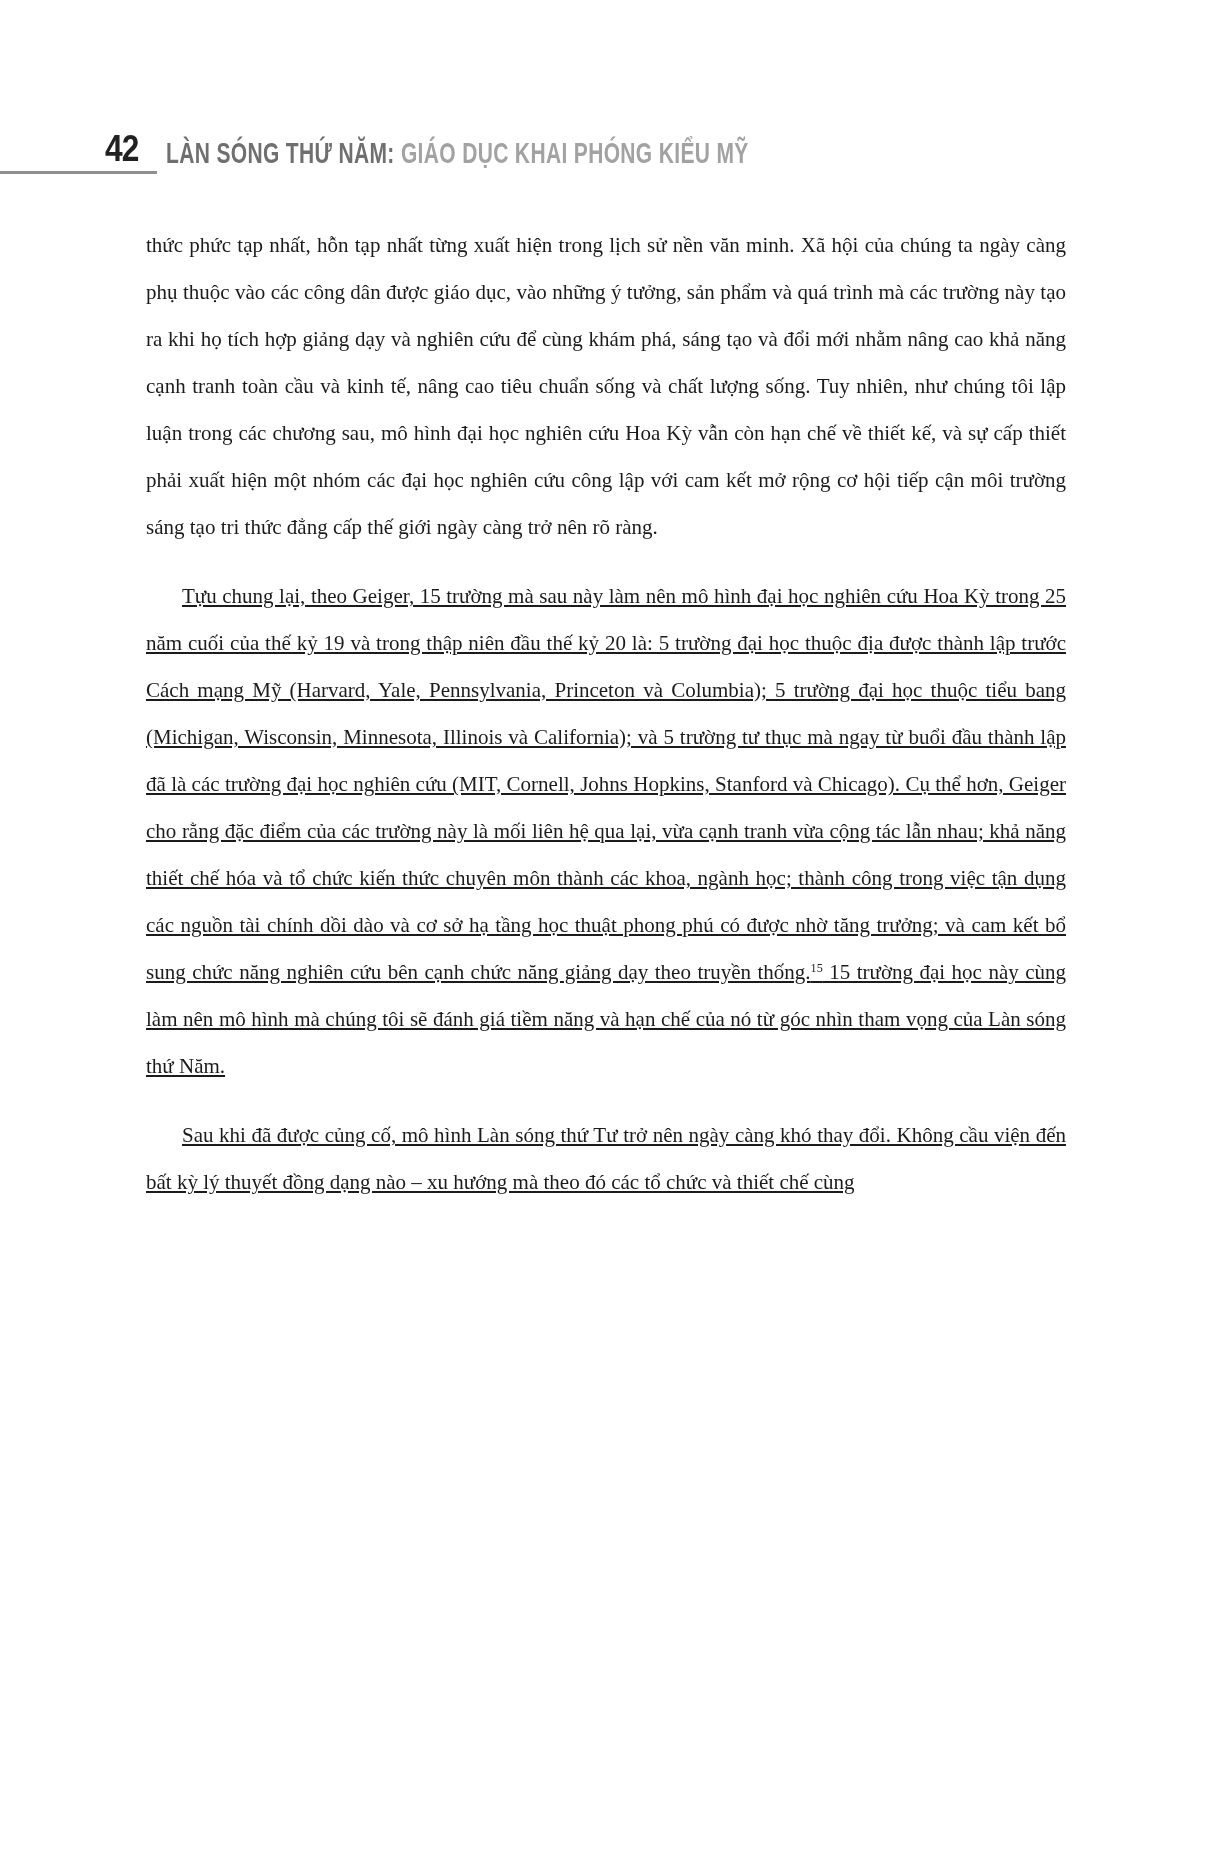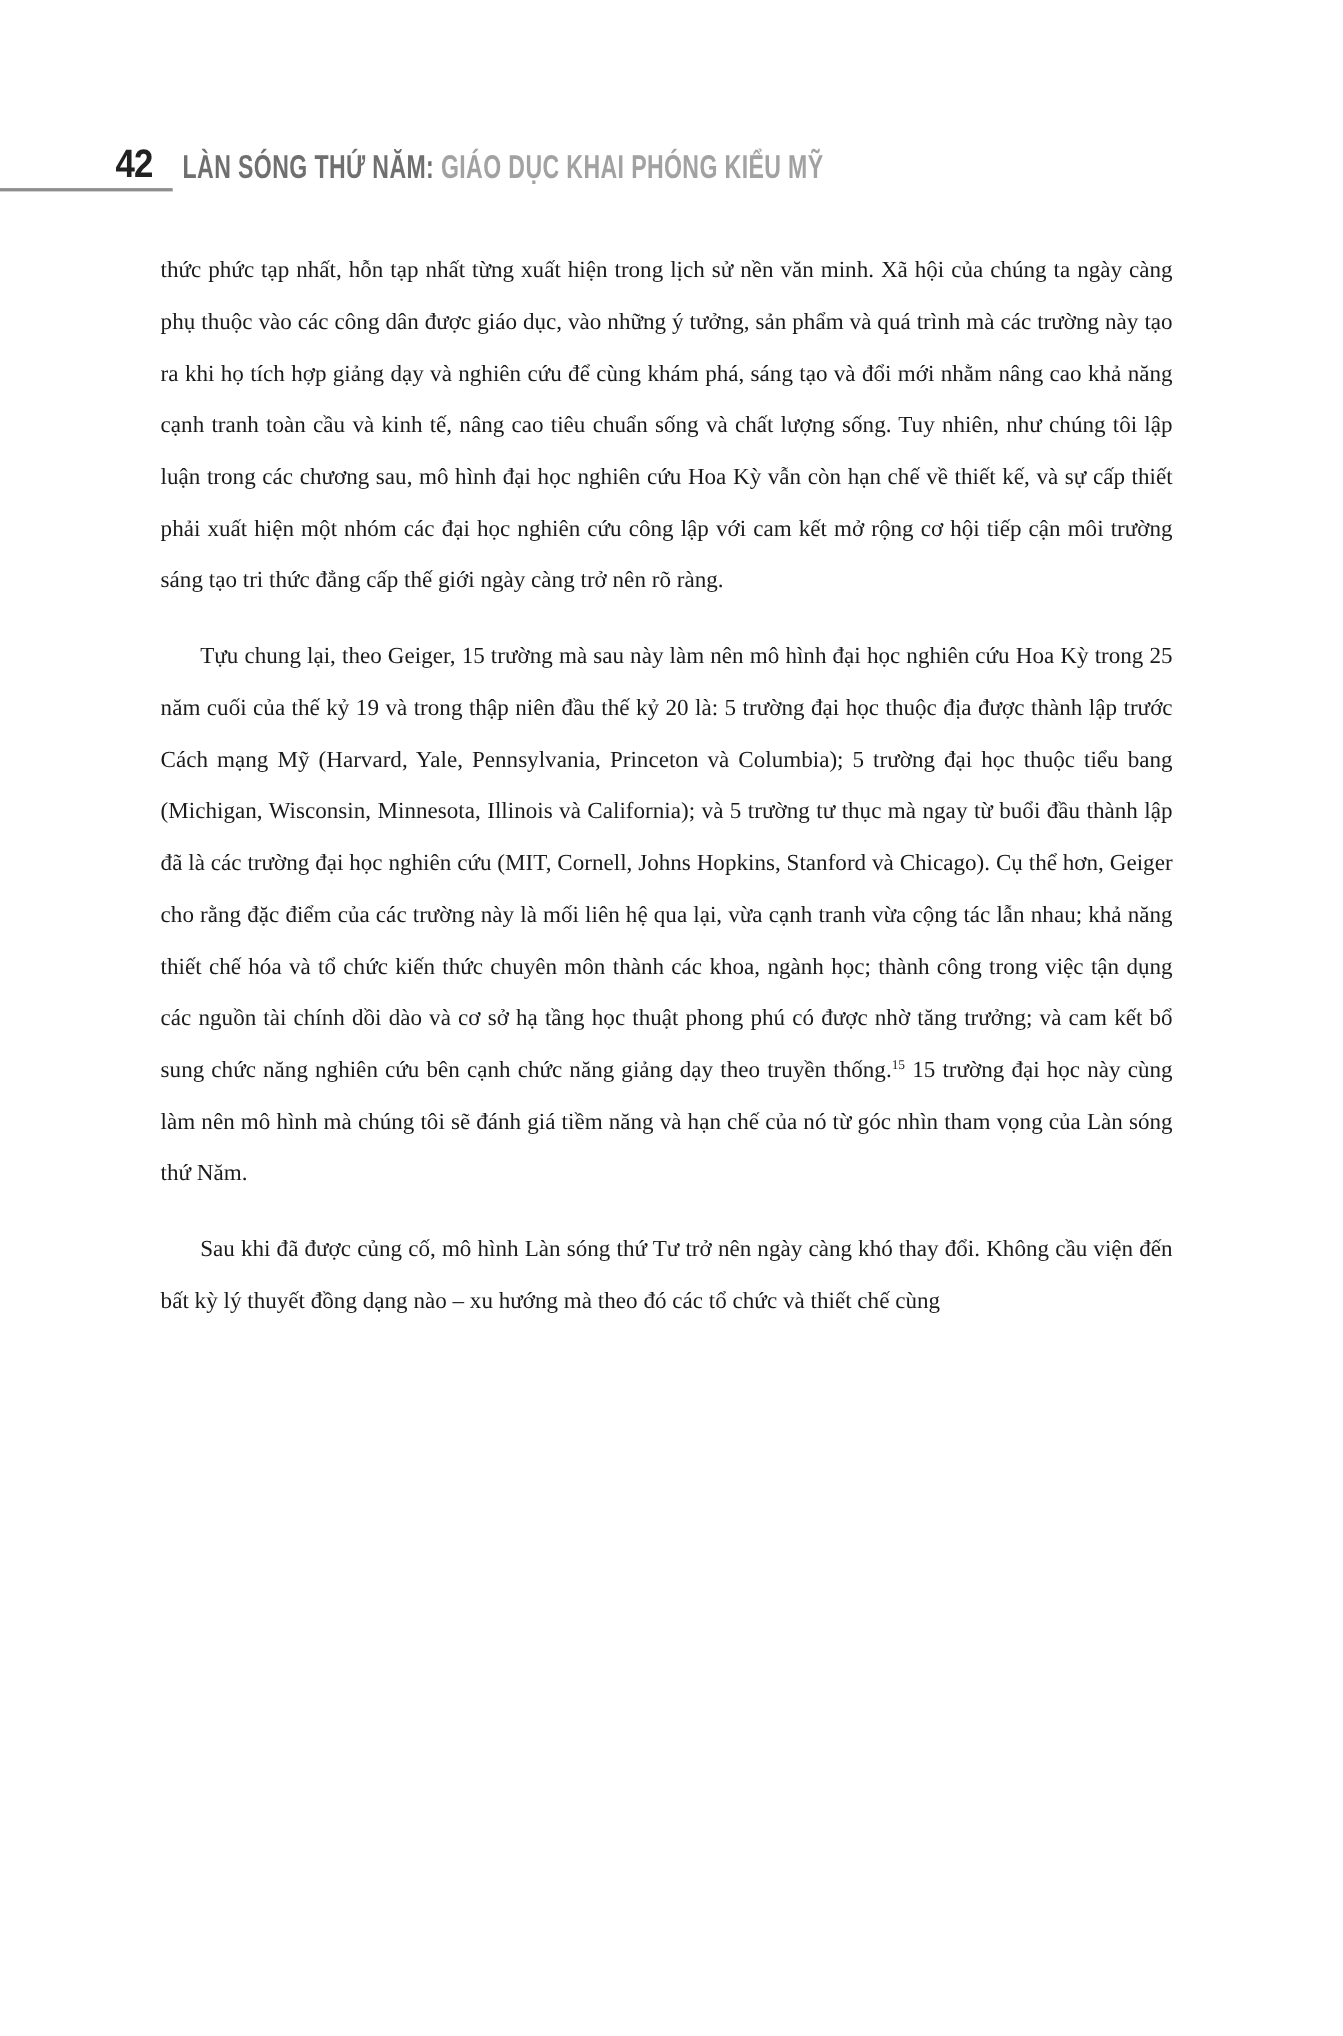--- a/index.html
+++ b/index.html
@@ -63,21 +63,21 @@
     left: 146px;
     top: 222px;
     width: 920px;
     color: var(--body-text);
     font-size: 21px;
     line-height: 47px;
     text-align: justify;
   }
   .para { margin-bottom: 22px; }
   .para:last-child { margin-bottom: 16px; }
-  .para.indent { text-indent: 36px; }
+  .para.indent { text-indent: 36px; text-decoration: underline; }
   .footnote-ref {
     font-size: 0.58em;
     line-height: 0;
     vertical-align: baseline;
     position: relative;
     top: -0.55em;
   }
 </style>
 </head>
 <body>

